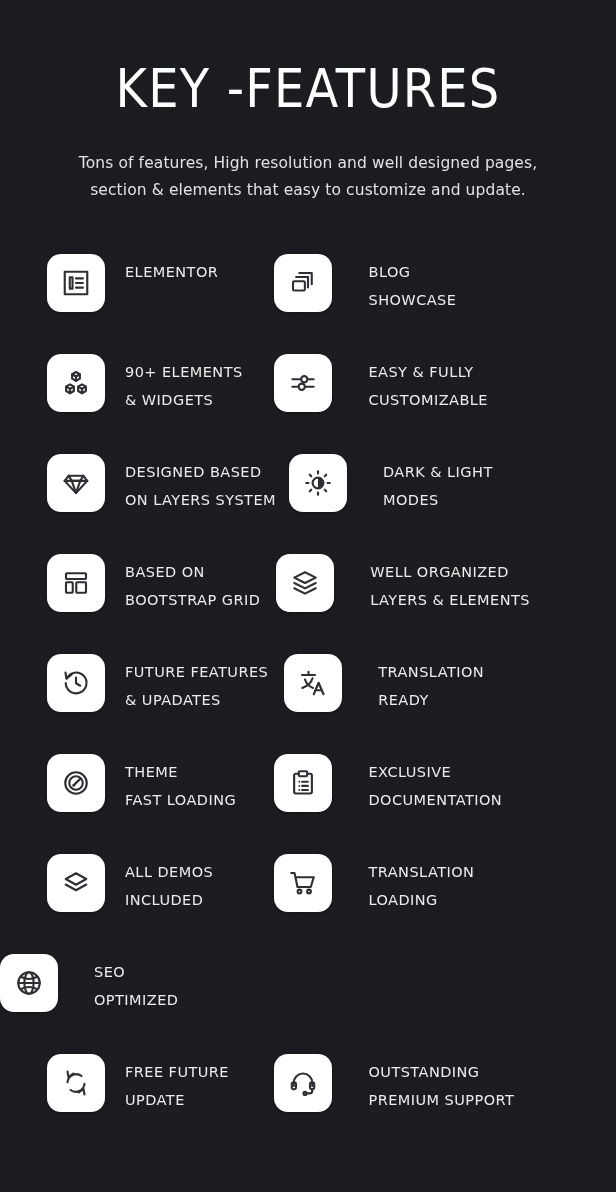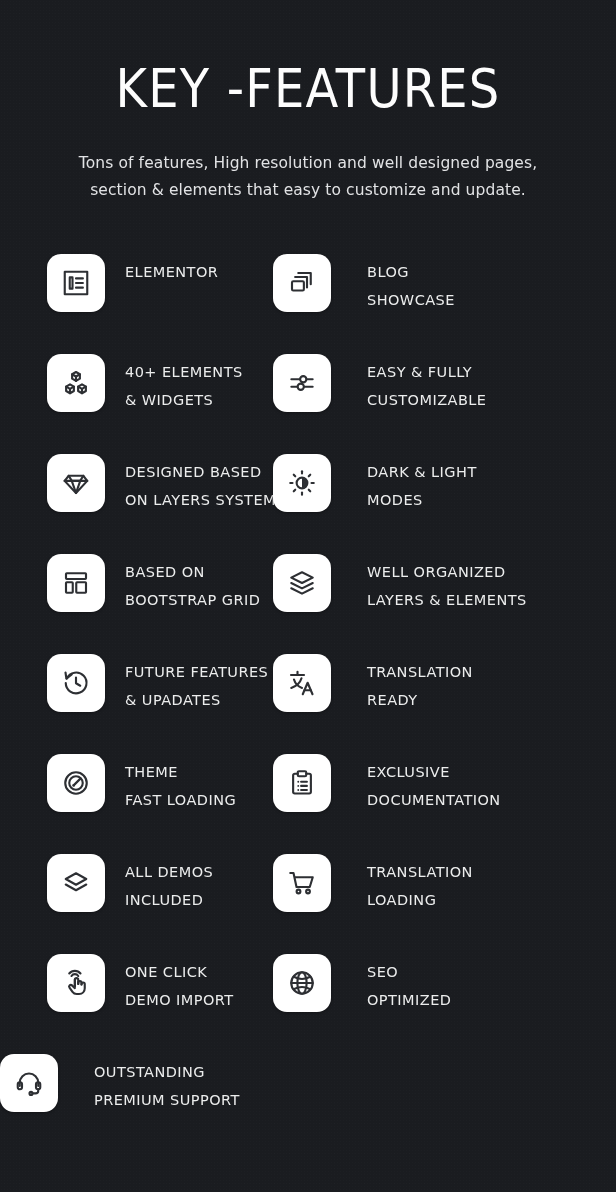--- a/index.html
+++ b/index.html
@@ -65,20 +65,21 @@
   
   .features {
     position: absolute;
     top: 254px;
     left: 0;
     width: 616px;
   }
   .feature-row {
     display: flex;
     height: 100px;
+    gap: 16px;
   }
   .feature-item {
     display: flex;
     align-items: flex-start;
     box-sizing: border-box;
   }
   .feature-item.col-left  { width: 273px; padding-left: 47px; }
   .feature-item.col-right { width: 343px; padding-left: 320px; }
   .feature-item.col-right .icon-box { margin-left: -320px; }
 
@@ -172,21 +173,21 @@
               <line x1="12" y1="6.8" x2="12" y2="10.3"></line>
               <path d="M7.2 13.1l3.1 1.8v3.5l-3.1 1.8-3.1-1.8v-3.5z"></path>
               <path d="M4.1 14.9l3.1 1.8 3.1-1.8"></path>
               <line x1="7.2" y1="16.7" x2="7.2" y2="20.2"></line>
               <path d="M16.8 13.1l3.1 1.8v3.5l-3.1 1.8-3.1-1.8v-3.5z"></path>
               <path d="M13.7 14.9l3.1 1.8 3.1-1.8"></path>
               <line x1="16.8" y1="16.7" x2="16.8" y2="20.2"></line>
             </svg>
         </div>
         <div class="feature-text">
-          <span class="line">40+ ELEMENTS</span>
+          <span class="line">90+ ELEMENTS</span>
           <span class="line">&amp; WIDGETS</span>
         </div>
       </div>
       <div class="feature-item col-right">
         <div class="icon-box">
           <svg viewBox="0 0 24 24">
               <line x1="3.5" y1="9" x2="10.2" y2="9"></line>
               <circle cx="13" cy="9" r="2.5"></circle>
               <line x1="15.8" y1="9" x2="20.5" y2="9"></line>
               <line x1="3.5" y1="15" x2="8.2" y2="15"></line>
@@ -357,54 +358,52 @@
             </svg>
         </div>
         <div class="feature-text">
           <span class="line">TRANSLATION</span>
           <span class="line">LOADING</span>
         </div>
       </div>
     </div>
 
     <div class="feature-row">
-      <div class="feature-item col-left">
-        <div class="icon-box">
-          <svg viewBox="0 0 24 24">
-              <path d="M8.4 6.4a3.2 3.2 0 0 1 5.4 0"></path>
-              <path d="M6.6 4.4a5.8 5.8 0 0 1 9 0"></path>
-              <path d="M11.1 9.2v5.6"></path>
-              <path d="M11.1 14.8V9.4a1.35 1.35 0 0 1 2.7 0v3.3"></path>
-              <path d="M13.8 12.7v-.9a1.3 1.3 0 0 1 2.6 0v1.1"></path>
-              <path d="M16.4 13.4v-.5a1.3 1.3 0 0 1 2.6 0v3.3c0 2.6-1.9 4.6-4.5 4.6h-2c-1.5 0-2.5-.6-3.3-1.7l-2.4-3.4a1.35 1.35 0 0 1 2-1.8l2.3 2.2"></path>
-            </svg>
-        </div>
-        <div class="feature-text">
-          <span class="line">ONE CLICK</span>
-          <span class="line">DEMO IMPORT</span>
-        </div>
-      </div>
       <div class="feature-item col-right">
         <div class="icon-box">
           <svg viewBox="0 0 24 24">
               <circle cx="12" cy="12" r="8.6"></circle>
               <ellipse cx="12" cy="12" rx="3.7" ry="8.6"></ellipse>
               <line x1="3.4" y1="12" x2="20.6" y2="12"></line>
               <path d="M5.4 7a14 14 0 0 0 13.2 0"></path>
               <path d="M5.4 17a14 14 0 0 1 13.2 0"></path>
             </svg>
         </div>
         <div class="feature-text">
           <span class="line">SEO</span>
           <span class="line">OPTIMIZED</span>
         </div>
       </div>
     </div>
 
     <div class="feature-row">
+      <div class="feature-item col-left">
+        <div class="icon-box">
+          <svg viewBox="0 0 24 24">
+              <path d="M5.2 11.4A7 7 0 0 1 16.4 6.4"></path>
+              <polyline points="9.8,4.4 6,7.2 5.2,2.8"></polyline>
+              <path d="M18.8 12.6a7 7 0 0 1-11.2 5"></path>
+              <polyline points="14.2,19.6 18,16.8 18.8,21.2"></polyline>
+            </svg>
+        </div>
+        <div class="feature-text">
+          <span class="line">FREE FUTURE</span>
+          <span class="line">UPDATE</span>
+        </div>
+      </div>
       <div class="feature-item col-right">
         <div class="icon-box">
           <svg viewBox="0 0 24 24">
               <path d="M4.6 14.4v-2.6a7.4 7.4 0 0 1 14.8 0v2.6"></path>
               <rect x="3" y="11.4" width="3.4" height="5.6" rx="1.6"></rect>
               <rect x="17.6" y="11.4" width="3.4" height="5.6" rx="1.6"></rect>
               <path d="M19.4 17v1.1c0 1.2-1 2.2-2.2 2.2h-2.4"></path>
               <circle cx="13.6" cy="20.3" r="1.2"></circle>
             </svg>
         </div>

